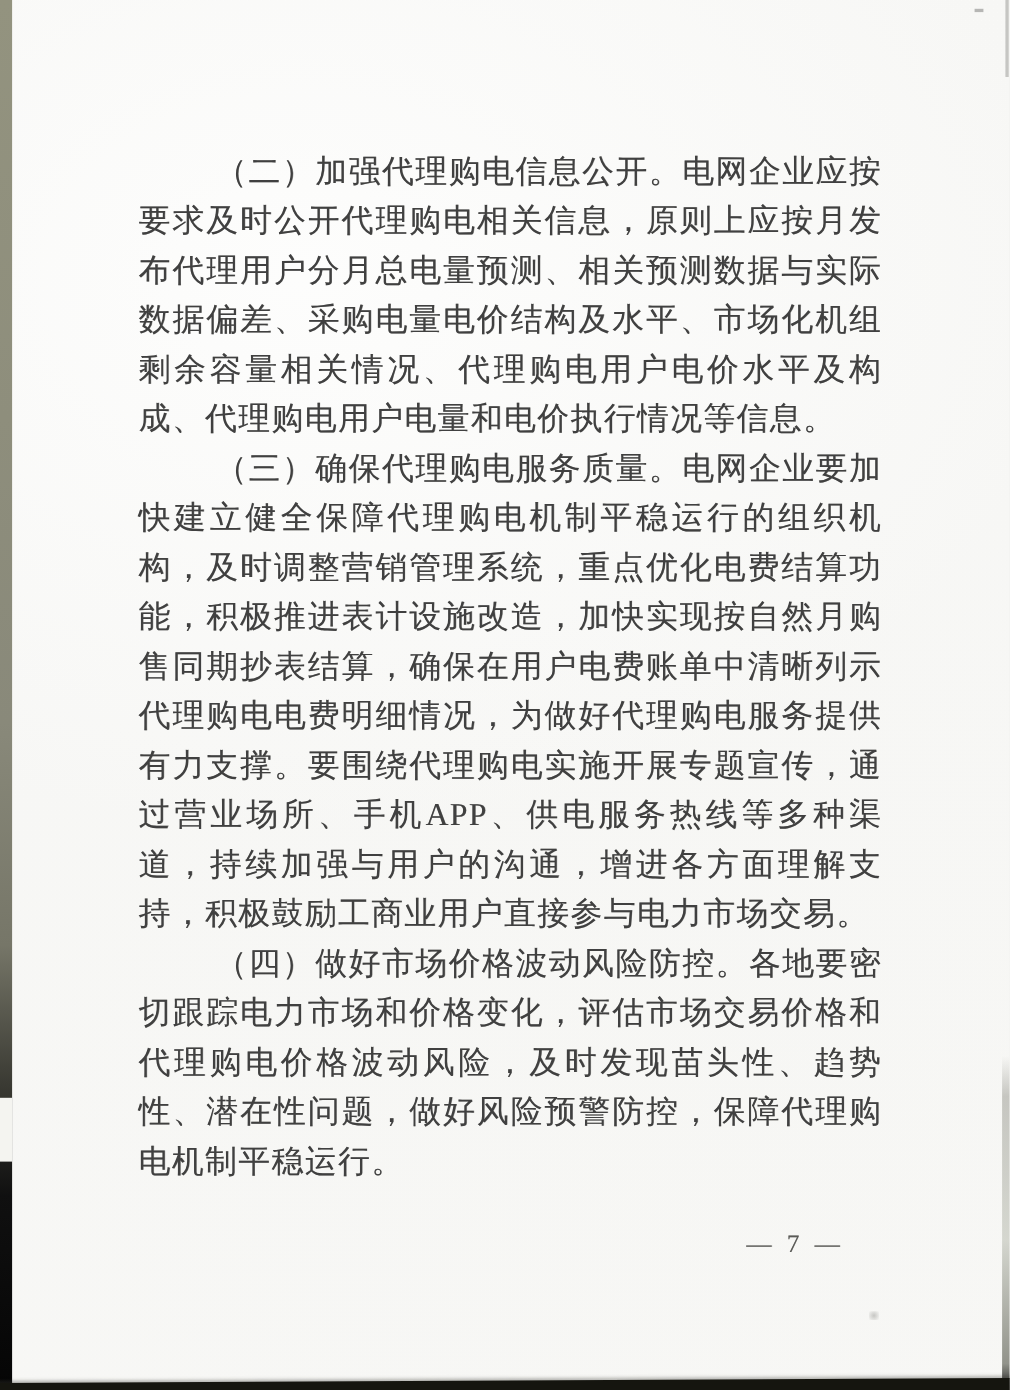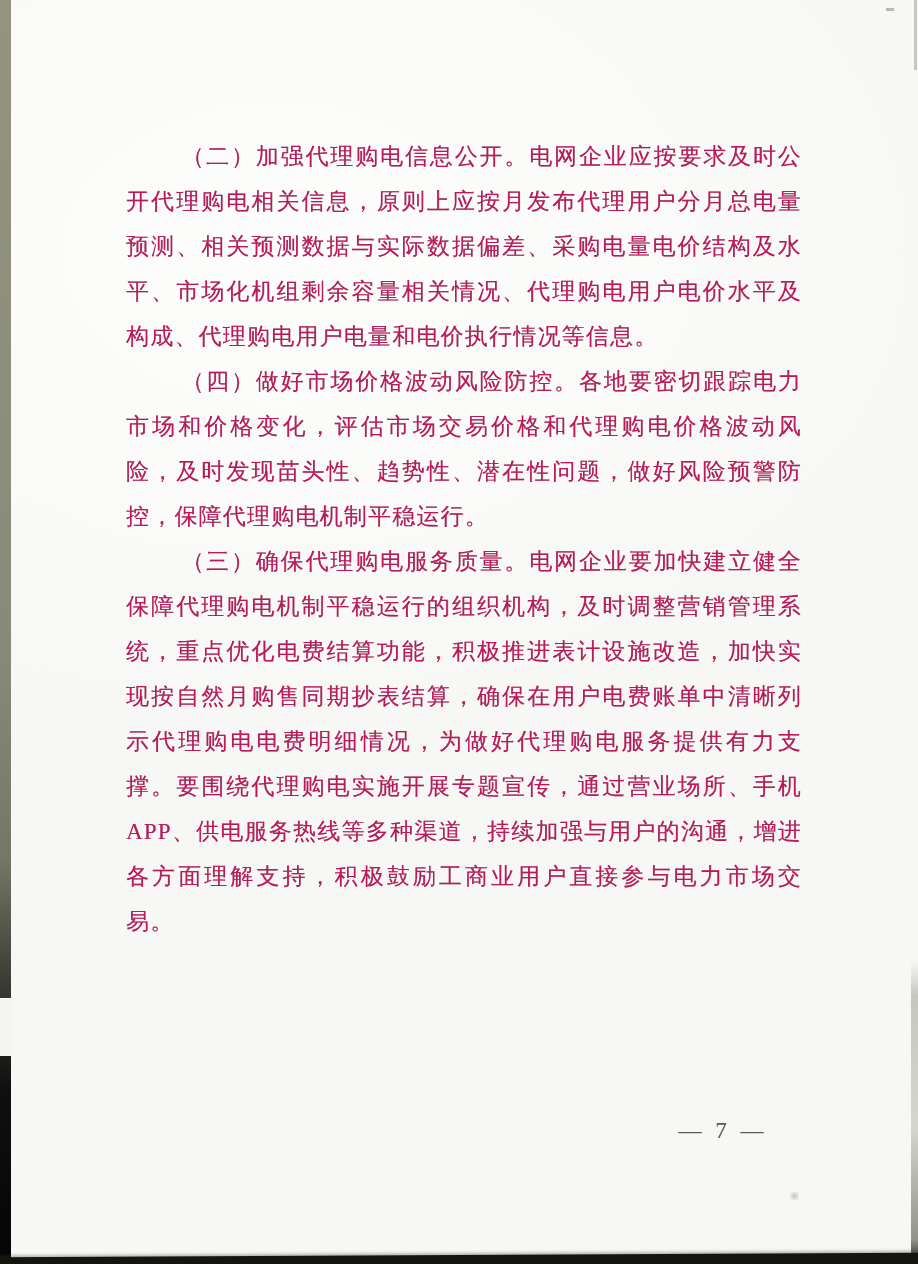--- a/index.html
+++ b/index.html
@@ -23,22 +23,22 @@
     background:
       radial-gradient(ellipse 700px 500px at 30% 20%, rgba(255,255,255,0.6), rgba(0,0,0,0.012)),
       radial-gradient(ellipse 800px 600px at 75% 80%, rgba(245,245,242,0.35), rgba(0,0,0,0.008));
     pointer-events: none;
   }
   .text-block {
     position: absolute;
     left: 126px;
     top: 134px;
     width: 676px;
-    color: #be185d;
-    font-size: 23px;
+    color: #404040;
+    font-size: 29px;
     line-height: 45px;
     letter-spacing: 1.2px;
     text-align: justify;
     text-shadow: 0.3px 0.3px 0.5px rgba(96,96,92,0.55);
   }
   .text-block p {
     margin: 0;
     text-indent: 2.4em;
   }
   .page-number {
@@ -102,22 +102,22 @@
     background: radial-gradient(circle, rgba(150,150,146,0.5), rgba(150,150,146,0));
   }
 </style>
 </head>
 <body>
 
 <div class="scan-page">
 
   <div class="text-block">
     <p>（二）加强代理购电信息公开。电网企业应按要求及时公开代理购电相关信息，原则上应按月发布代理用户分月总电量预测、相关预测数据与实际数据偏差、采购电量电价结构及水平、市场化机组剩余容量相关情况、代理购电用户电价水平及构成、代理购电用户电量和电价执行情况等信息。</p>
+    <p>（三）确保代理购电服务质量。电网企业要加快建立健全保障代理购电机制平稳运行的组织机构，及时调整营销管理系统，重点优化电费结算功能，积极推进表计设施改造，加快实现按自然月购售同期抄表结算，确保在用户电费账单中清晰列示代理购电电费明细情况，为做好代理购电服务提供有力支撑。要围绕代理购电实施开展专题宣传，通过营业场所、手机APP、供电服务热线等多种渠道，持续加强与用户的沟通，增进各方面理解支持，积极鼓励工商业用户直接参与电力市场交易。</p>
     <p>（四）做好市场价格波动风险防控。各地要密切跟踪电力市场和价格变化，评估市场交易价格和代理购电价格波动风险，及时发现苗头性、趋势性、潜在性问题，做好风险预警防控，保障代理购电机制平稳运行。</p>
-    <p>（三）确保代理购电服务质量。电网企业要加快建立健全保障代理购电机制平稳运行的组织机构，及时调整营销管理系统，重点优化电费结算功能，积极推进表计设施改造，加快实现按自然月购售同期抄表结算，确保在用户电费账单中清晰列示代理购电电费明细情况，为做好代理购电服务提供有力支撑。要围绕代理购电实施开展专题宣传，通过营业场所、手机APP、供电服务热线等多种渠道，持续加强与用户的沟通，增进各方面理解支持，积极鼓励工商业用户直接参与电力市场交易。</p>
   </div>
 
   <div class="page-number">— 7 —</div>
 
   <div class="scan-edge-left"></div>
   <div class="scan-edge-left-notch"></div>
   <div class="scan-edge-right"></div>
   <div class="scan-line-top-right"></div>
   <div class="scan-speck-1"></div>
   <div class="scan-speck-2"></div>

